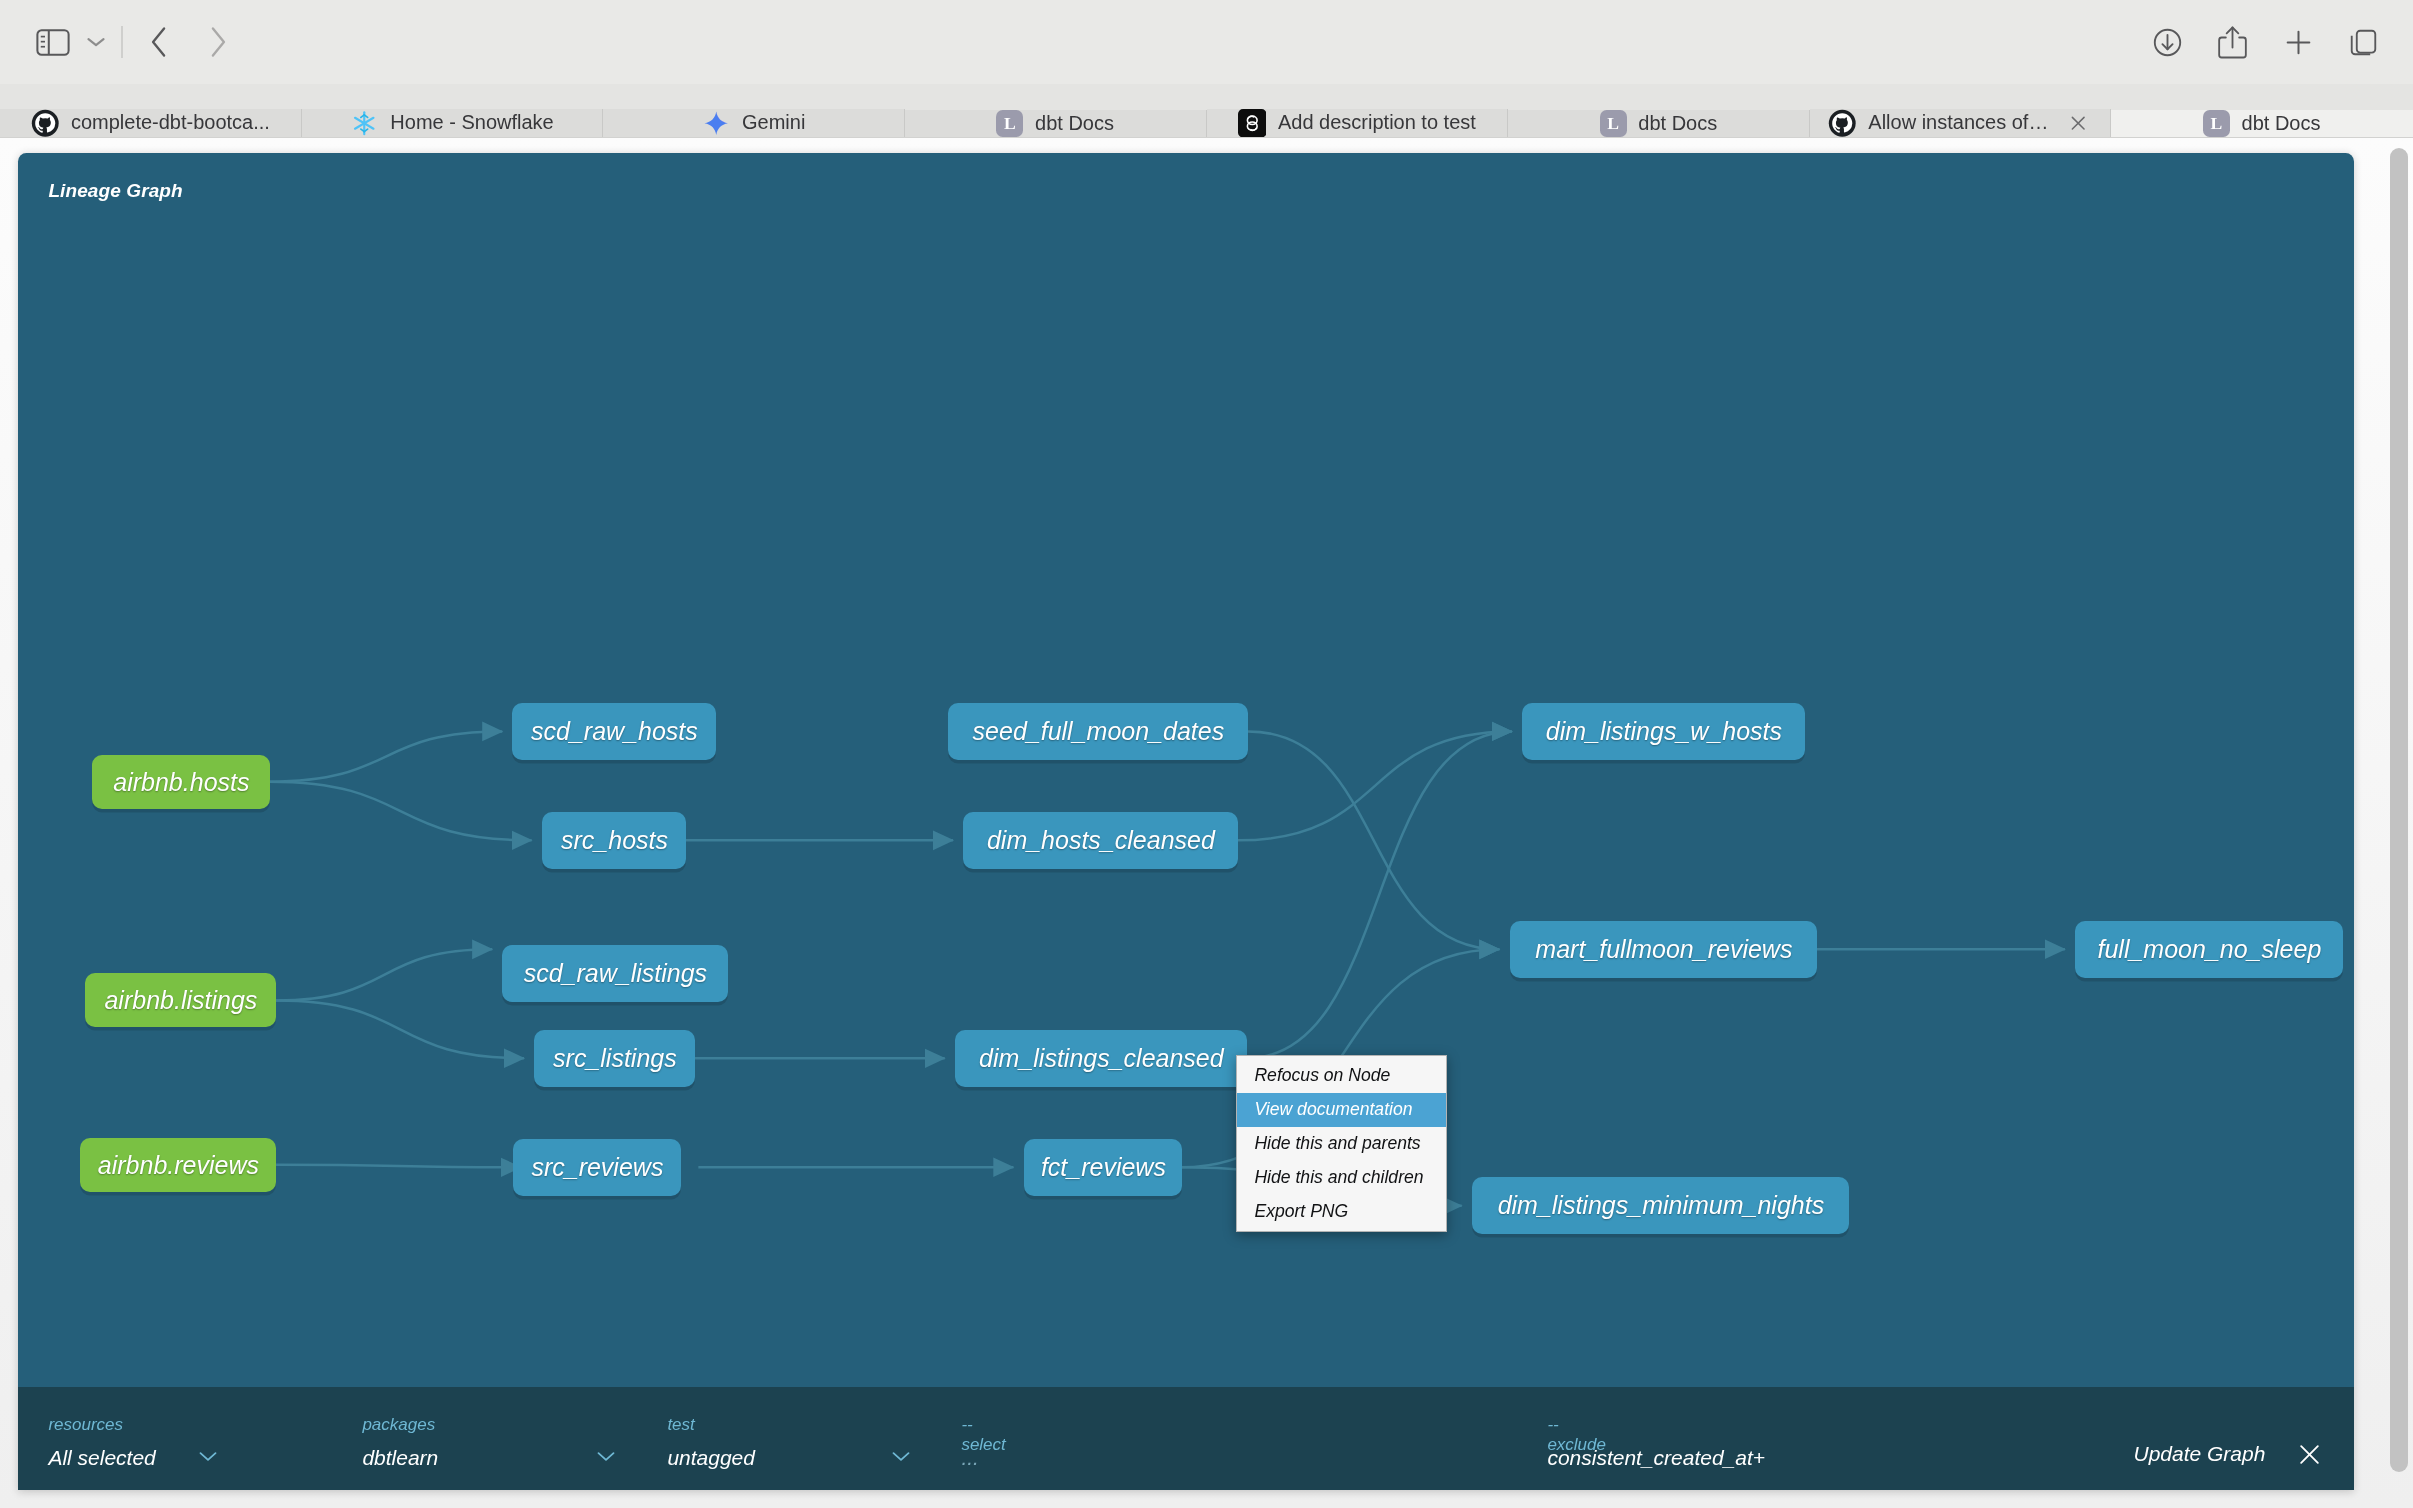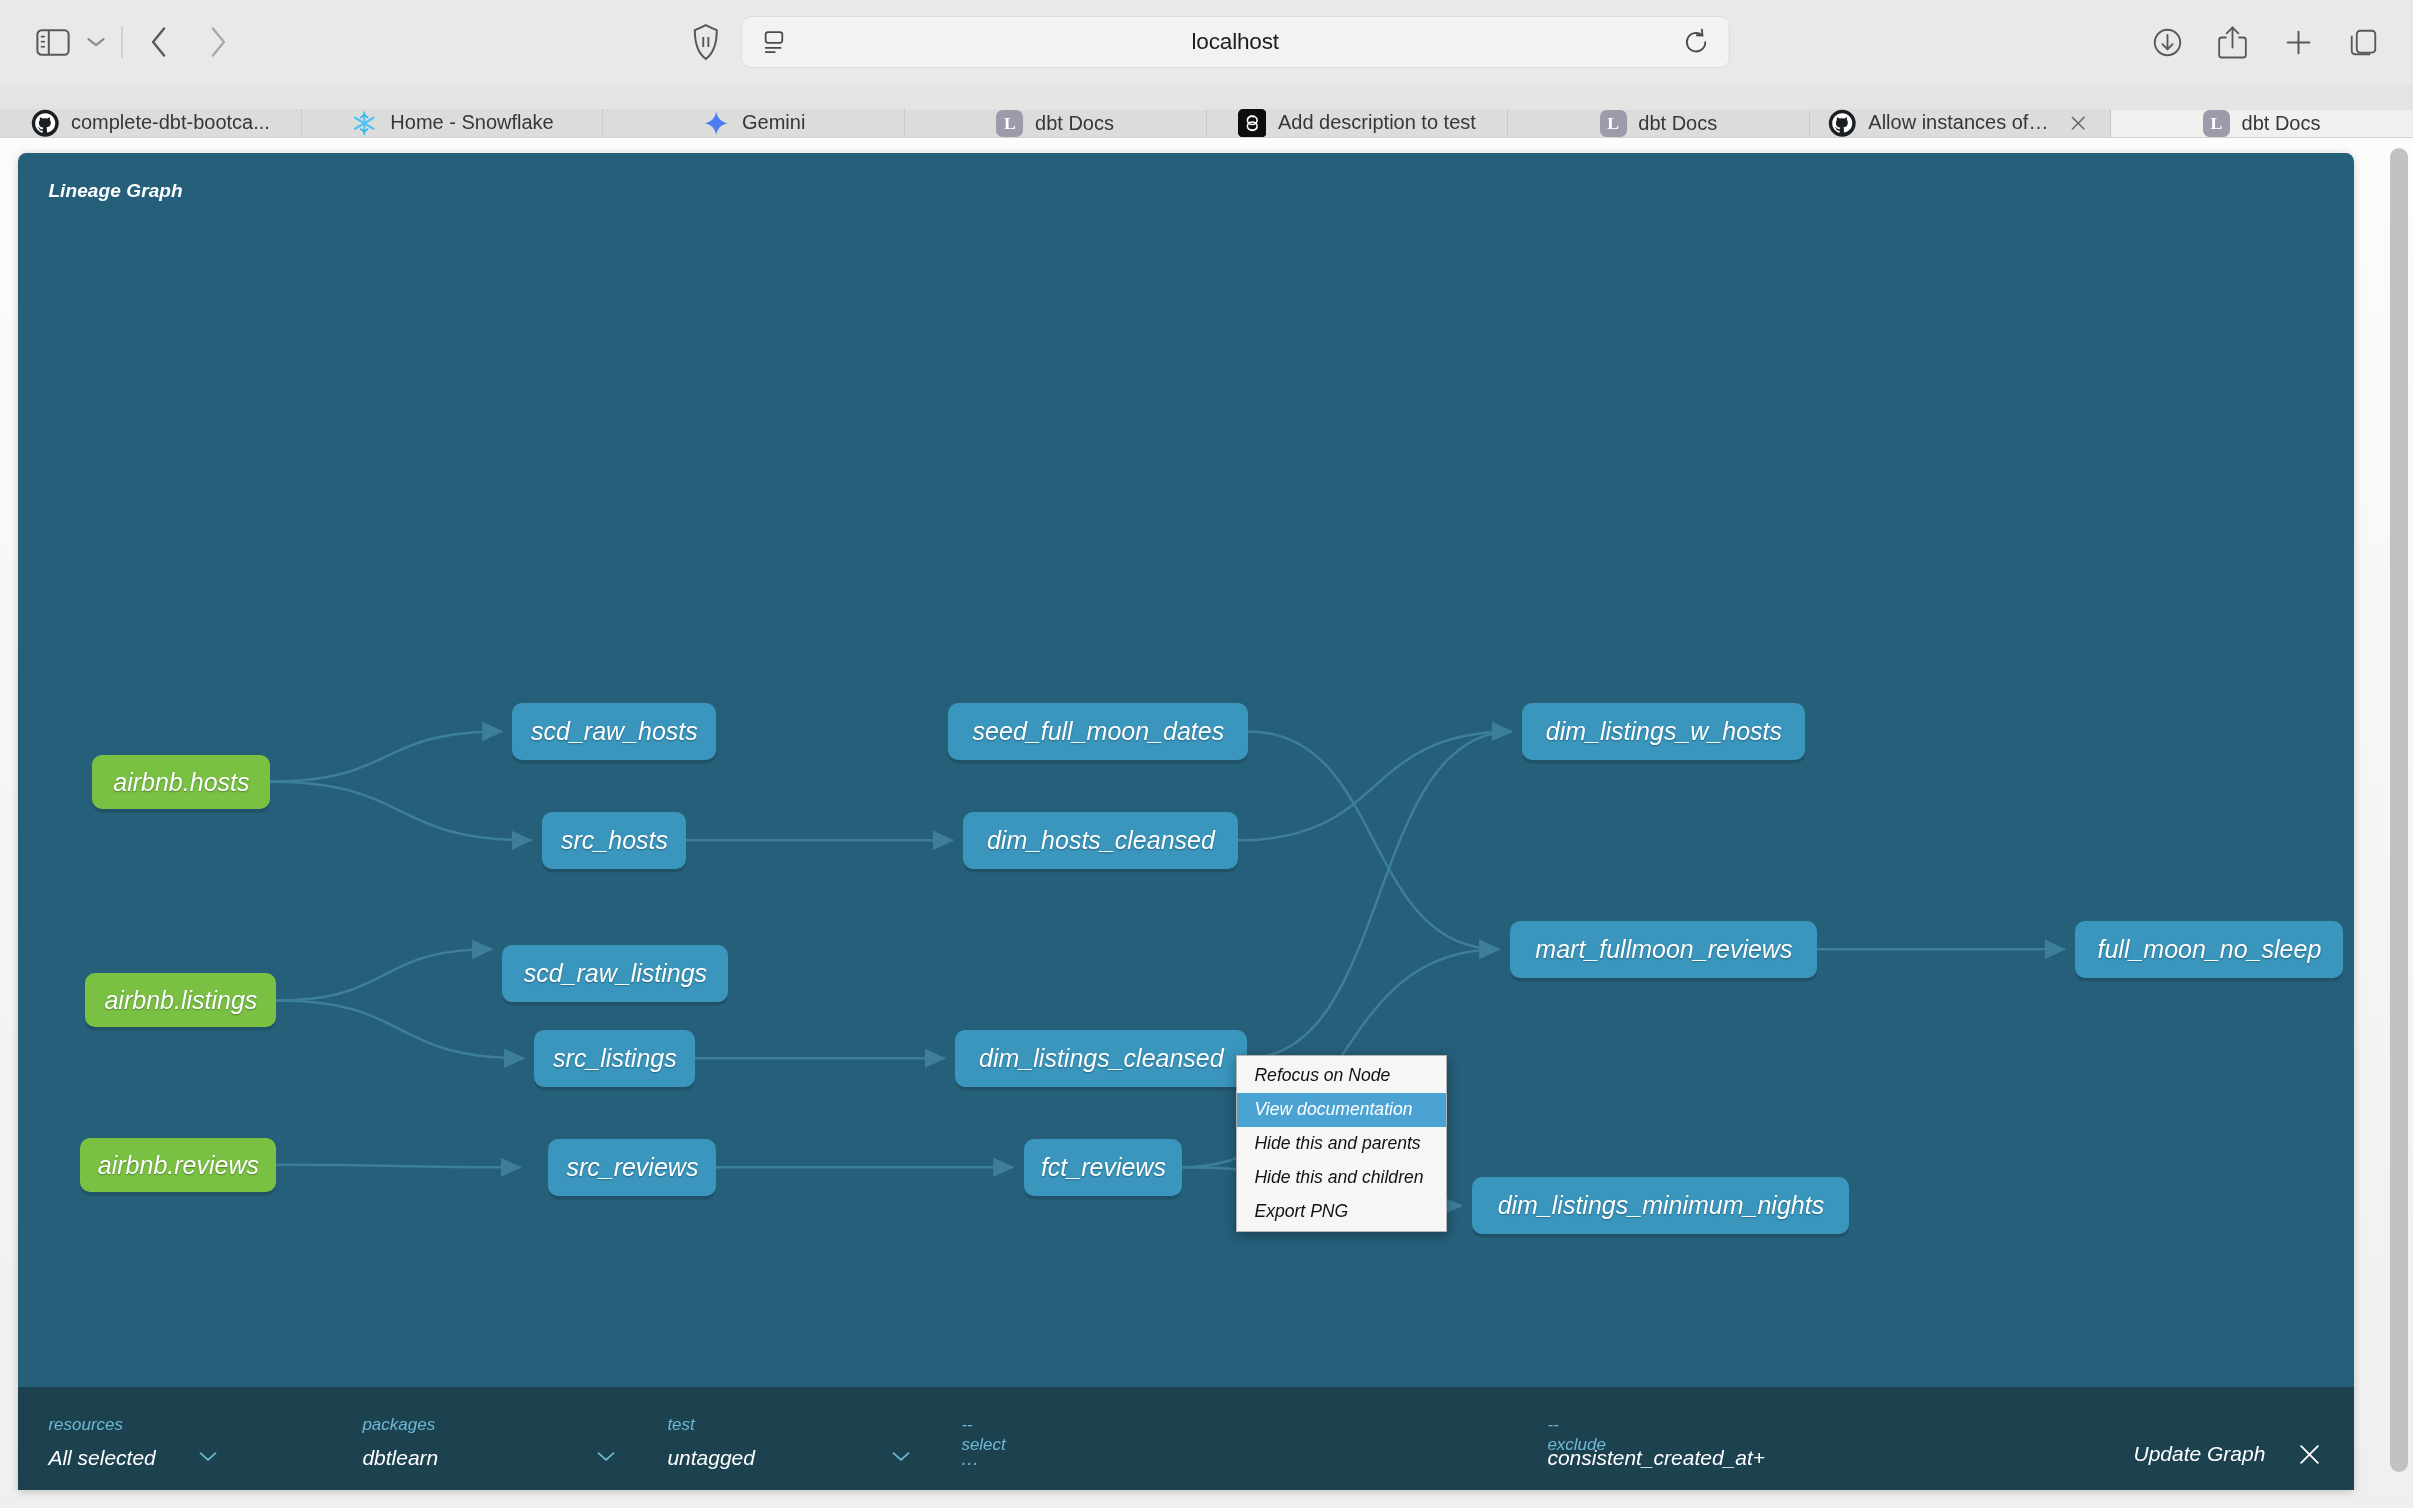--- a/index.html
+++ b/index.html
@@ -207,45 +207,20 @@
           <polyline points="19,4 6,20 19,36"></polyline>
         </svg>
       </div>
       <div class="icon-btn nav-btn fwd">
         <svg width="22" height="34" viewBox="0 0 26 40" fill="none" stroke="currentColor" stroke-width="2.8" stroke-linecap="round" stroke-linejoin="round">
           <polyline points="7,4 20,20 7,36"></polyline>
         </svg>
       </div>
     </div>
 
-    <div class="tb-center">
-      <div class="shield">
-        <svg width="44" height="44" viewBox="0 0 52 52" fill="none" stroke="#58585a" stroke-width="2.4">
-          <path d="M26 6 C18 10 13 12 13 12 C13 30 18 40 26 46 C34 40 39 30 39 12 C39 12 34 10 26 6 Z"></path>
-          <line x1="23" y1="20" x2="23" y2="32" stroke-width="2.2"></line>
-          <line x1="29" y1="20" x2="29" y2="32" stroke-width="2.2"></line>
-        </svg>
-      </div>
-      <div class="urlbar">
-        <span class="reader-icon">
-          <svg width="30" height="30" viewBox="0 0 36 36" fill="none" stroke="#4a4a4c" stroke-width="2.1">
-            <rect x="7" y="6" width="20" height="13" rx="3"></rect>
-            <line x1="7" y1="25" x2="25" y2="25" stroke-linecap="round"></line>
-            <line x1="7" y1="30" x2="18" y2="30" stroke-linecap="round"></line>
-          </svg>
-        </span>
-        <span class="url-text">localhost</span>
-        <span class="reload-icon">
-          <svg width="28.5" height="28.5" viewBox="0 0 34 34" fill="none" stroke="#4a4a4c" stroke-width="2.2" stroke-linecap="round">
-            <path d="M28 17 A11 11 0 1 1 24 8.5"></path>
-            <polyline points="24,2 24.6,9 18,8.6" fill="none"></polyline>
-          </svg>
-        </span>
-      </div>
-    </div>
 
     <div class="tb-right">
       <div class="icon-btn">
         <svg width="39" height="39" viewBox="0 0 46 46" fill="none" stroke="currentColor" stroke-width="2.2" stroke-linecap="round" stroke-linejoin="round">
           <circle cx="23" cy="23" r="15"></circle>
           <line x1="23" y1="14" x2="23" y2="31"></line>
           <polyline points="17,25 23,31 29,25"></polyline>
         </svg>
       </div>
       <div class="icon-btn">
@@ -400,21 +375,21 @@
           </div>
           <div class="gnode model" style="left: 524px; top: 659px; width: 144px; height: 57px; justify-content: flex-end;">
             <span>src_hosts</span>
           </div>
           <div class="gnode model" style="left: 484px; top: 768px; width: 226px; height: 57px; margin-top: 24px;">
             <span>scd_raw_listings</span>
           </div>
           <div class="gnode model" style="left: 516px; top: 877px; width: 161px; height: 57px;">
             <span>src_listings</span>
           </div>
-          <div class="gnode model" style="left: 530px; top: 986px; width: 168px; height: 57px; text-align: center;">
+          <div class="gnode model" style="left: 495px; top: 986px; width: 168px; height: 57px; text-align: center;">
             <span>src_reviews</span>
           </div>
           <div class="gnode model" style="left: 930px; top: 550px; width: 300px; height: 57px;">
             <span>seed_full_moon_dates</span>
           </div>
           <div class="gnode model" style="left: 945px; top: 659px; width: 275px; height: 57px;">
             <span>dim_hosts_cleansed</span>
           </div>
           <div class="gnode model" style="left: 937px; top: 877px; width: 292px; height: 57px;">
             <span>dim_listings_cleansed</span>

